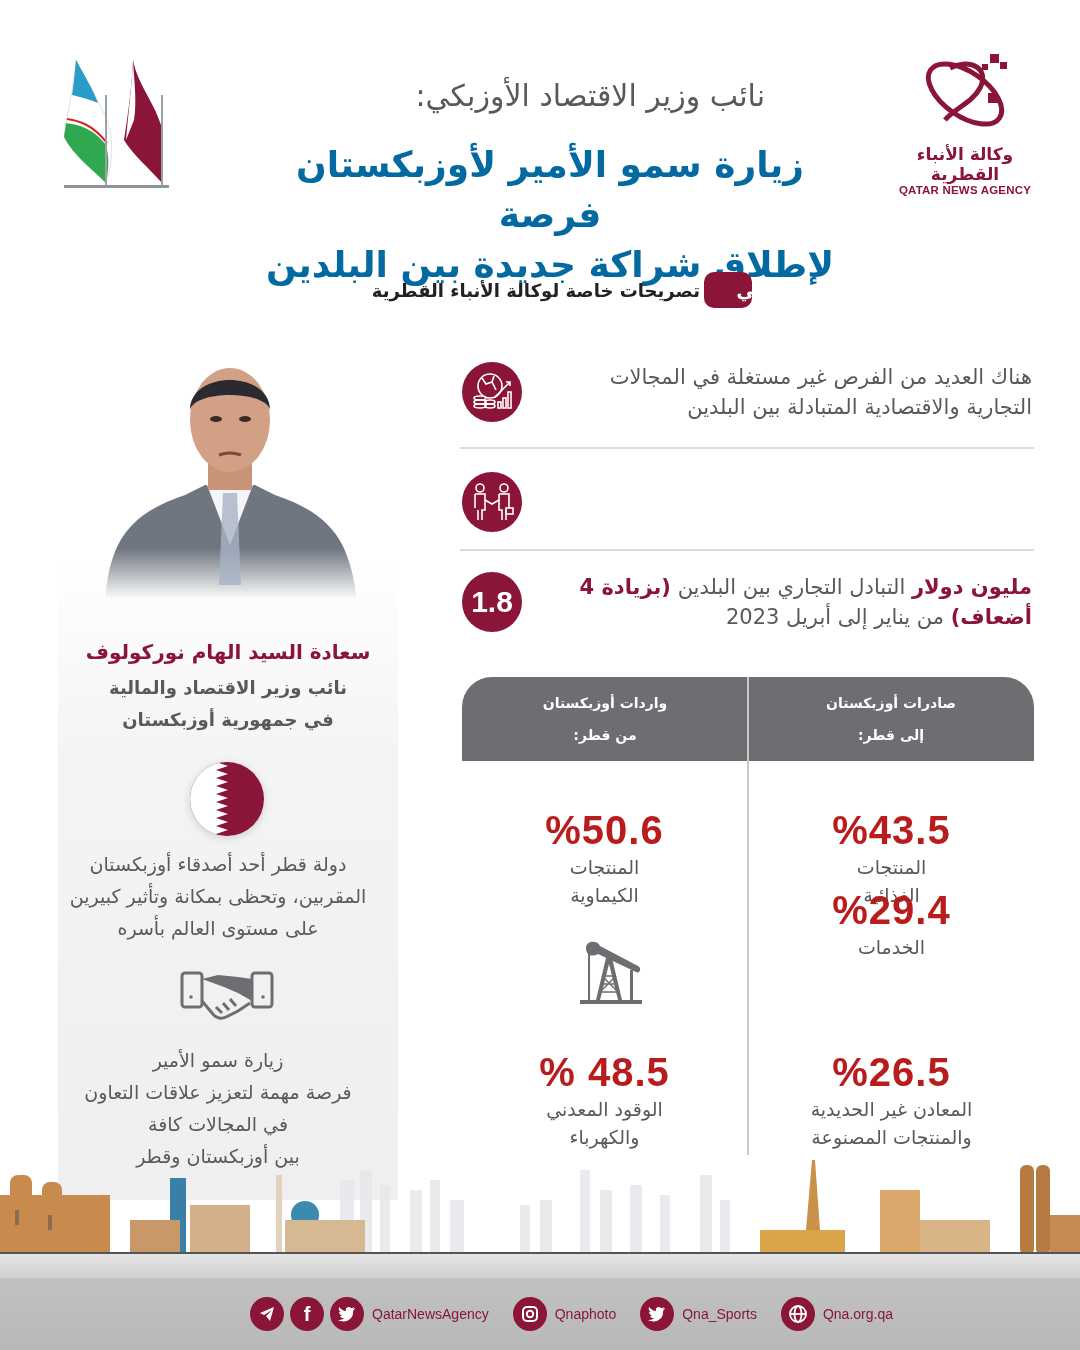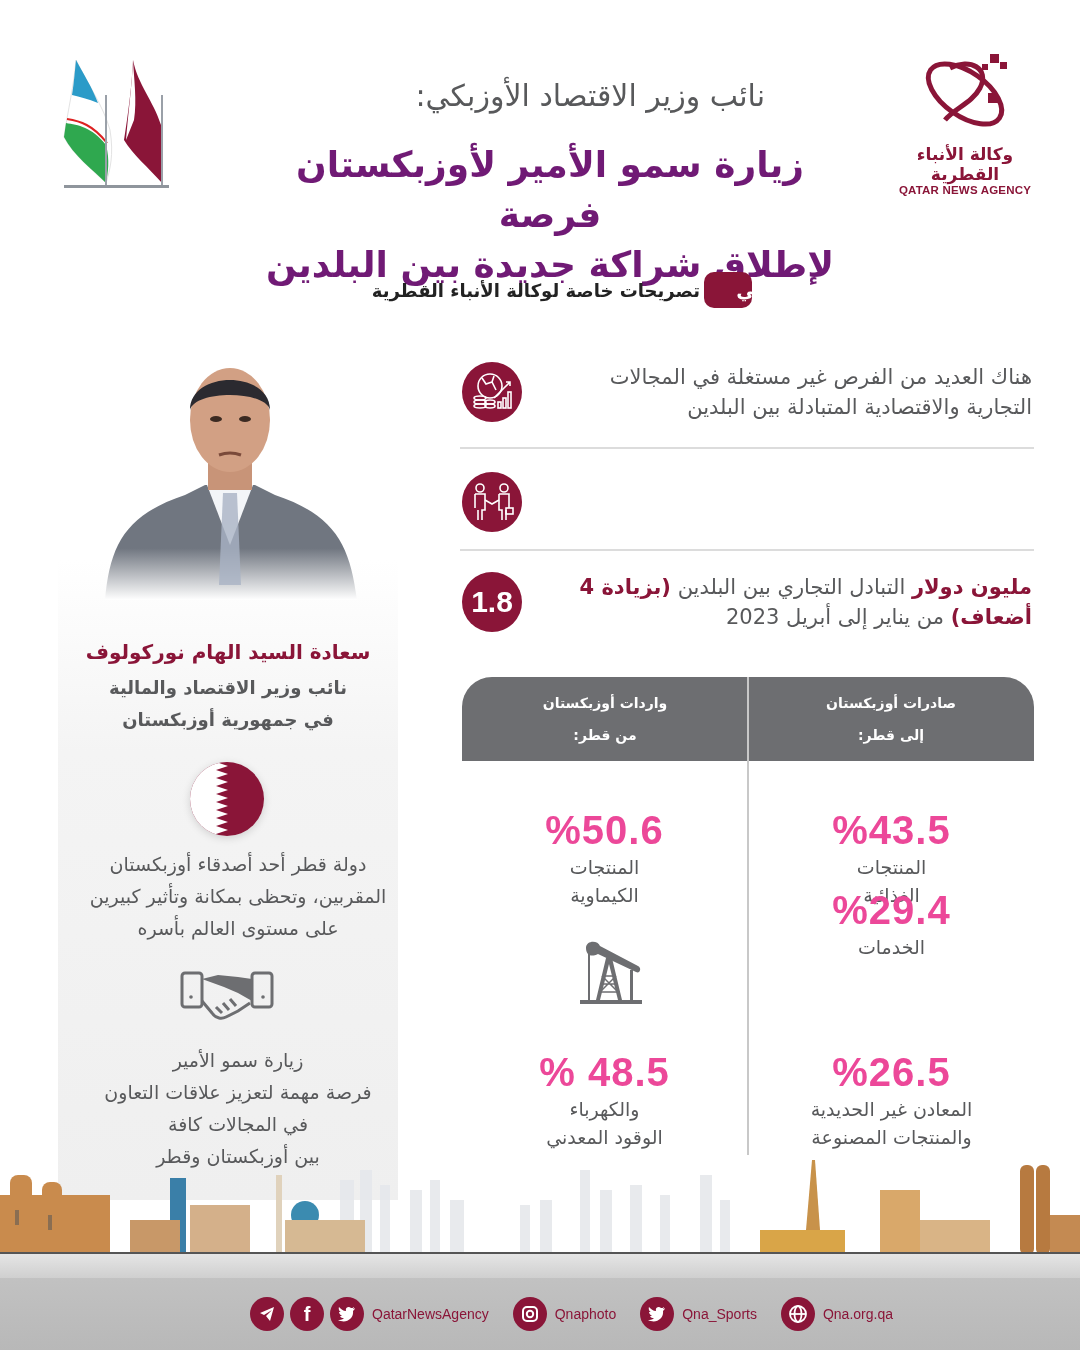--- a/index.html
+++ b/index.html
@@ -16,47 +16,47 @@
   
   .flags { left: 58px; top: 55px; width: 115px; height: 135px; }
 
   
   .logo { left: 880px; top: 48px; width: 170px; height: 135px; text-align: center; }
   .logo .ar { font-size: 17px; font-weight: bold; color: #8a1538; margin-top: 4px; direction: rtl; }
   .logo .en { font-family: "Liberation Sans", sans-serif; font-weight: bold; font-size: 11.5px; color: #8a1538; letter-spacing: 0.2px; }
 
   
   .kicker { right: 315px; top: 78px; font-size: 30px; color: #58595b; direction: rtl; white-space: nowrap; }
-  .headline { left: 250px; width: 600px; top: 140px; font-size: 36px; font-weight: bold; color: #701a75; text-align: center; direction: rtl; line-height: 50px; }
+  .headline { left: 250px; width: 600px; top: 140px; font-size: 36px; font-weight: bold; color: #0369a1; text-align: center; direction: rtl; line-height: 50px; }
   .subline { right: 328px; top: 272px; direction: rtl; display: flex; align-items: center; gap: 4px; white-space: nowrap; }
   .subline .badge { width: 44px; height: 36px; border-radius: 10px; background: #8a1538; color: #fff; font-weight: bold; font-size: 19px; display: flex; align-items: center; justify-content: center; padding-left: 48px; }
   .subline .txt { font-size: 18px; color: #222; font-weight: bold; }
 
   
   .left-panel { left: 58px; top: 560px; width: 340px; height: 640px; background: linear-gradient(to bottom, #ffffff 0%, #f4f4f4 30%, #efefef 100%); }
   .portrait { left: 95px; top: 345px; width: 270px; height: 255px; }
   .person-name { left: 58px; width: 340px; top: 640px; text-align: center; font-size: 20px; font-weight: bold; color: #8a1538; direction: rtl; }
   .person-title { left: 58px; width: 340px; top: 672px; text-align: center; font-size: 18px; color: #58595b; direction: rtl; line-height: 32px; font-weight: bold; }
   .qatar-circle { left: 190px; top: 762px; width: 74px; height: 74px; border-radius: 50%; overflow: hidden; box-shadow: 0 2px 8px rgba(0,0,0,0.15); }
-  .left-text { left: 68px; width: 340px; text-align: center; font-size: 19px; color: #58595b; direction: rtl; line-height: 32px; }
+  .left-text { left: 48px; width: 340px; text-align: center; font-size: 19px; color: #58595b; direction: rtl; line-height: 32px; }
   .handshake { left: 178px; top: 965px; width: 98px; height: 60px; }
 
   
   .fact { right: 48px; width: 570px; display: flex; flex-direction: row-reverse; align-items: center; gap: 14px; direction: rtl; }
   .fact .icon { flex: 0 0 60px; width: 60px; height: 60px; border-radius: 50%; background: #8a1538; display: flex; align-items: center; justify-content: center; color: #fff; }
   .fact .text { flex: 1; font-size: 21px; line-height: 30px; color: #58595b; text-align: right; }
   .fact .num { font-family: "Liberation Sans", sans-serif; font-weight: bold; font-size: 30px; }
   .divider { left: 460px; width: 574px; height: 2px; background: #dcdcdc; }
 
   
   .thead { left: 462px; top: 677px; width: 572px; height: 84px; background: #6d6e71; border-radius: 30px 30px 0 0; display: flex; }
   .thead .cell { flex: 1; display: flex; align-items: center; justify-content: center; text-align: center; color: #fff; font-size: 14px; font-weight: bold; line-height: 32px; direction: rtl; }
   .vline { left: 747px; top: 677px; width: 2px; height: 478px; background: #c8c8c8; }
   .stat { width: 285px; text-align: center; direction: rtl; }
-  .stat .pct { font-family: "Liberation Sans", sans-serif; font-weight: bold; font-size: 40px; color: #ec4899; direction: ltr; letter-spacing: 1px; }
+  .stat .pct { font-family: "Liberation Sans", sans-serif; font-weight: bold; font-size: 40px; color: #b91c1c; direction: ltr; letter-spacing: 1px; }
   .stat .lbl { font-size: 19px; color: #58595b; line-height: 28px; }
   .oil { left: 578px; top: 938px; width: 66px; height: 70px; }
 
   
   .skyline { left: 0; top: 1160px; width: 1080px; height: 100px; }
   .ground { left: 0; top: 1255px; width: 1080px; height: 95px; background: linear-gradient(to bottom, #d3d3d3 0%, #c2c2c2 20%, #b8b8b8 100%); }
   .curb { left: 0; top: 1252px; width: 1080px; height: 26px; background: linear-gradient(to bottom, #e5e5e5, #cfcfcf); border-top: 2px solid #555; }
 
   
   .footer { left: 250px; top: 1296px; height: 36px; display: flex; align-items: center; gap: 6px; direction: ltr; }
@@ -254,22 +254,22 @@
     <path d="M8 10 C 8 2, 20 2, 22 8 L 60 28 C 64 30, 62 36, 58 34 L 20 16 C 12 20, 8 16, 8 10 Z"></path>
     <rect x="10" y="16" width="2" height="46"></rect>
     <path d="M28 20 L 34 20 L 44 62 L 40 62 L 31 26 L 22 62 L 18 62 Z"></path>
     <path d="M24 38 L 38 38 M 22 46 L 40 46 M 21 54 L 42 54 M 24 38 L 40 54 M 38 38 L 22 54" stroke="#6d6e71" stroke-width="1.5"></path>
     <rect x="52" y="32" width="3" height="30"></rect>
     <rect x="2" y="62" width="62" height="4"></rect>
   </svg>
 </div>
 <div class="abs stat" style="left:462px; top:1050px;">
   <div class="pct">% 48.5</div>
+  <div class="lbl">الوقود المعدني</div>
   <div class="lbl">والكهرباء</div>
-  <div class="lbl">الوقود المعدني</div>
 </div>
 
 <div class="abs skyline">
   <svg width="1080" height="100" viewBox="0 0 1080 100">
     <g fill="#e6e8ec" opacity="0.9">
       <rect x="340" y="20" width="14" height="75"></rect>
         <rect x="360" y="10" width="12" height="85"></rect>
         <rect x="380" y="25" width="10" height="70"></rect>
       <rect x="410" y="30" width="12" height="65"></rect>
         <rect x="430" y="20" width="10" height="75"></rect>

